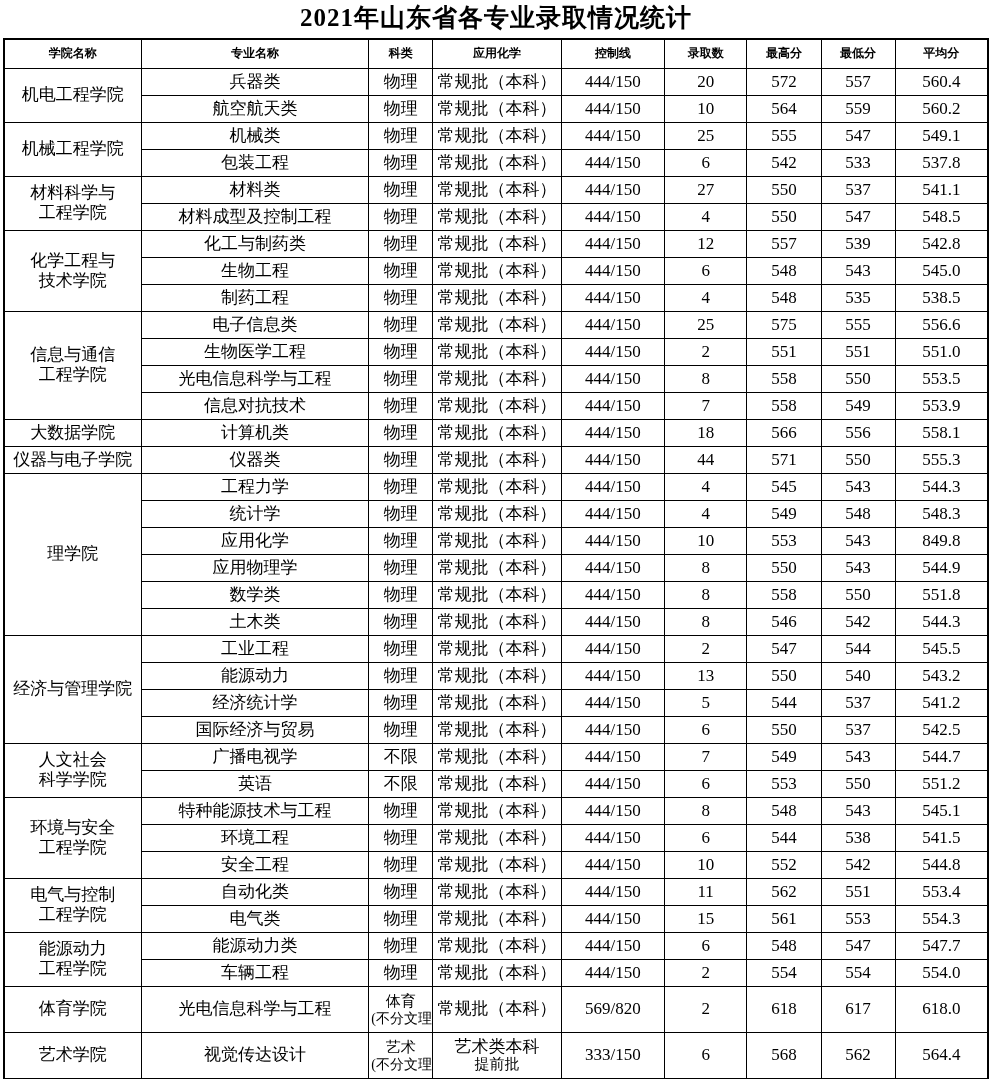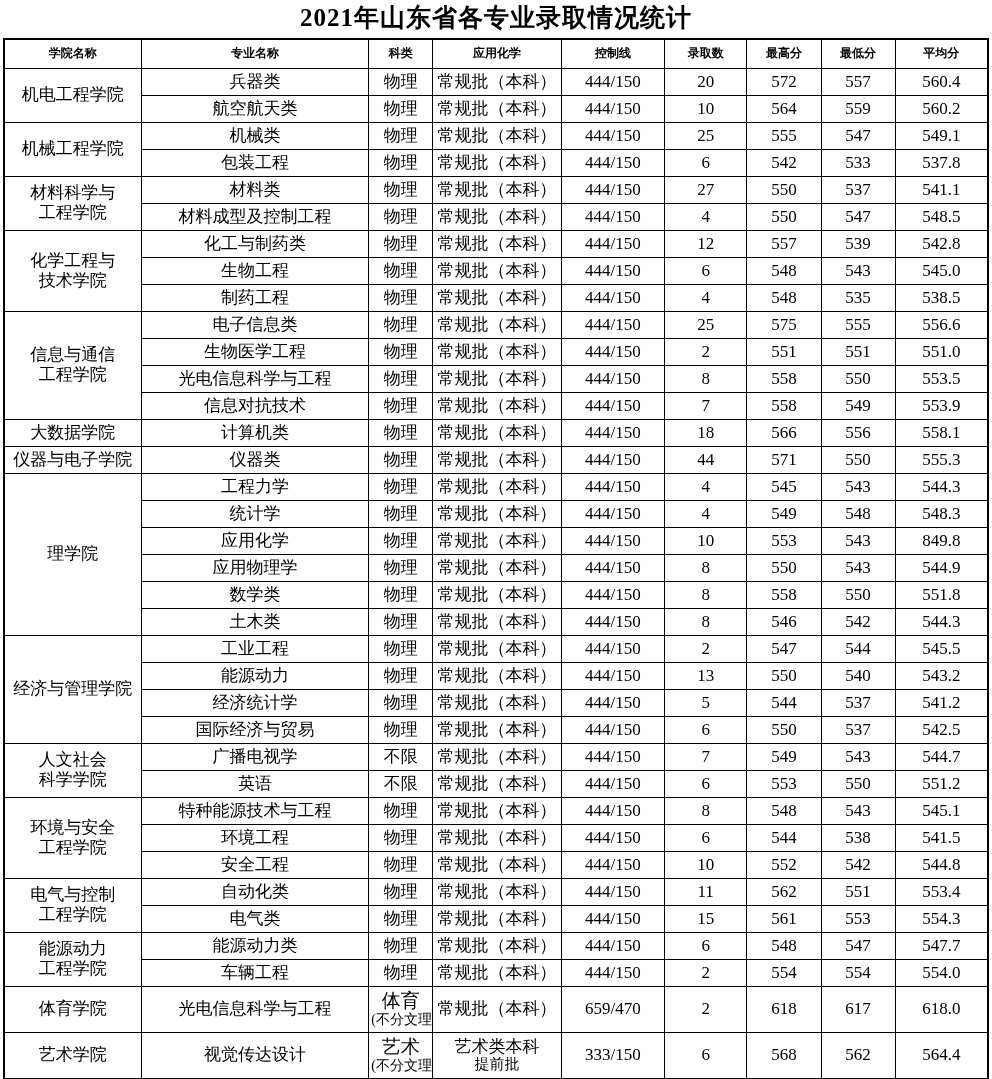--- a/index.html
+++ b/index.html
@@ -70,21 +70,21 @@
   }
   td.batch {
     font-size: 15px;
   }
   .sub {
     display: block;
     font-size: 14px;
     line-height: 1.15;
   }
   .cat2 {
-    font-size: 19px;
+    font-size: 15px;
     line-height: 1.15;
   }
   tr.row-h { height: 27px; }
   tr.tall { height: 46px; }
   tr.total td {
     height: 30px;
     font-size: 19px;
   }
   col.c0 { width: 133px; }
   col.c1 { width: 221px; }
@@ -478,21 +478,21 @@
           <td class="num">2</td>
           <td class="num">554</td>
           <td class="num">554</td>
           <td class="num">554.0</td>
         </tr>
         <tr class="tall">
           <td class="college" rowspan="1">体育学院</td>
           <td class="major">光电信息科学与工程</td>
           <td class="small"><span class="cat2">体育</span><span class="sub">(不分文理)</span></td>
           <td class="batch">常规批（本科）</td>
-          <td class="num">659/470</td>
+          <td class="num">569/820</td>
           <td class="num">2</td>
           <td class="num">618</td>
           <td class="num">617</td>
           <td class="num">618.0</td>
         </tr>
         <tr class="tall">
           <td class="college" rowspan="1">艺术学院</td>
           <td class="major-lg">视觉传达设计</td>
           <td class="small"><span class="cat2">艺术</span><span class="sub">(不分文理)</span></td>
           <td class="batch"><span>艺术类本科</span><span class="sub" style="font-size:15px">提前批</span></td>

